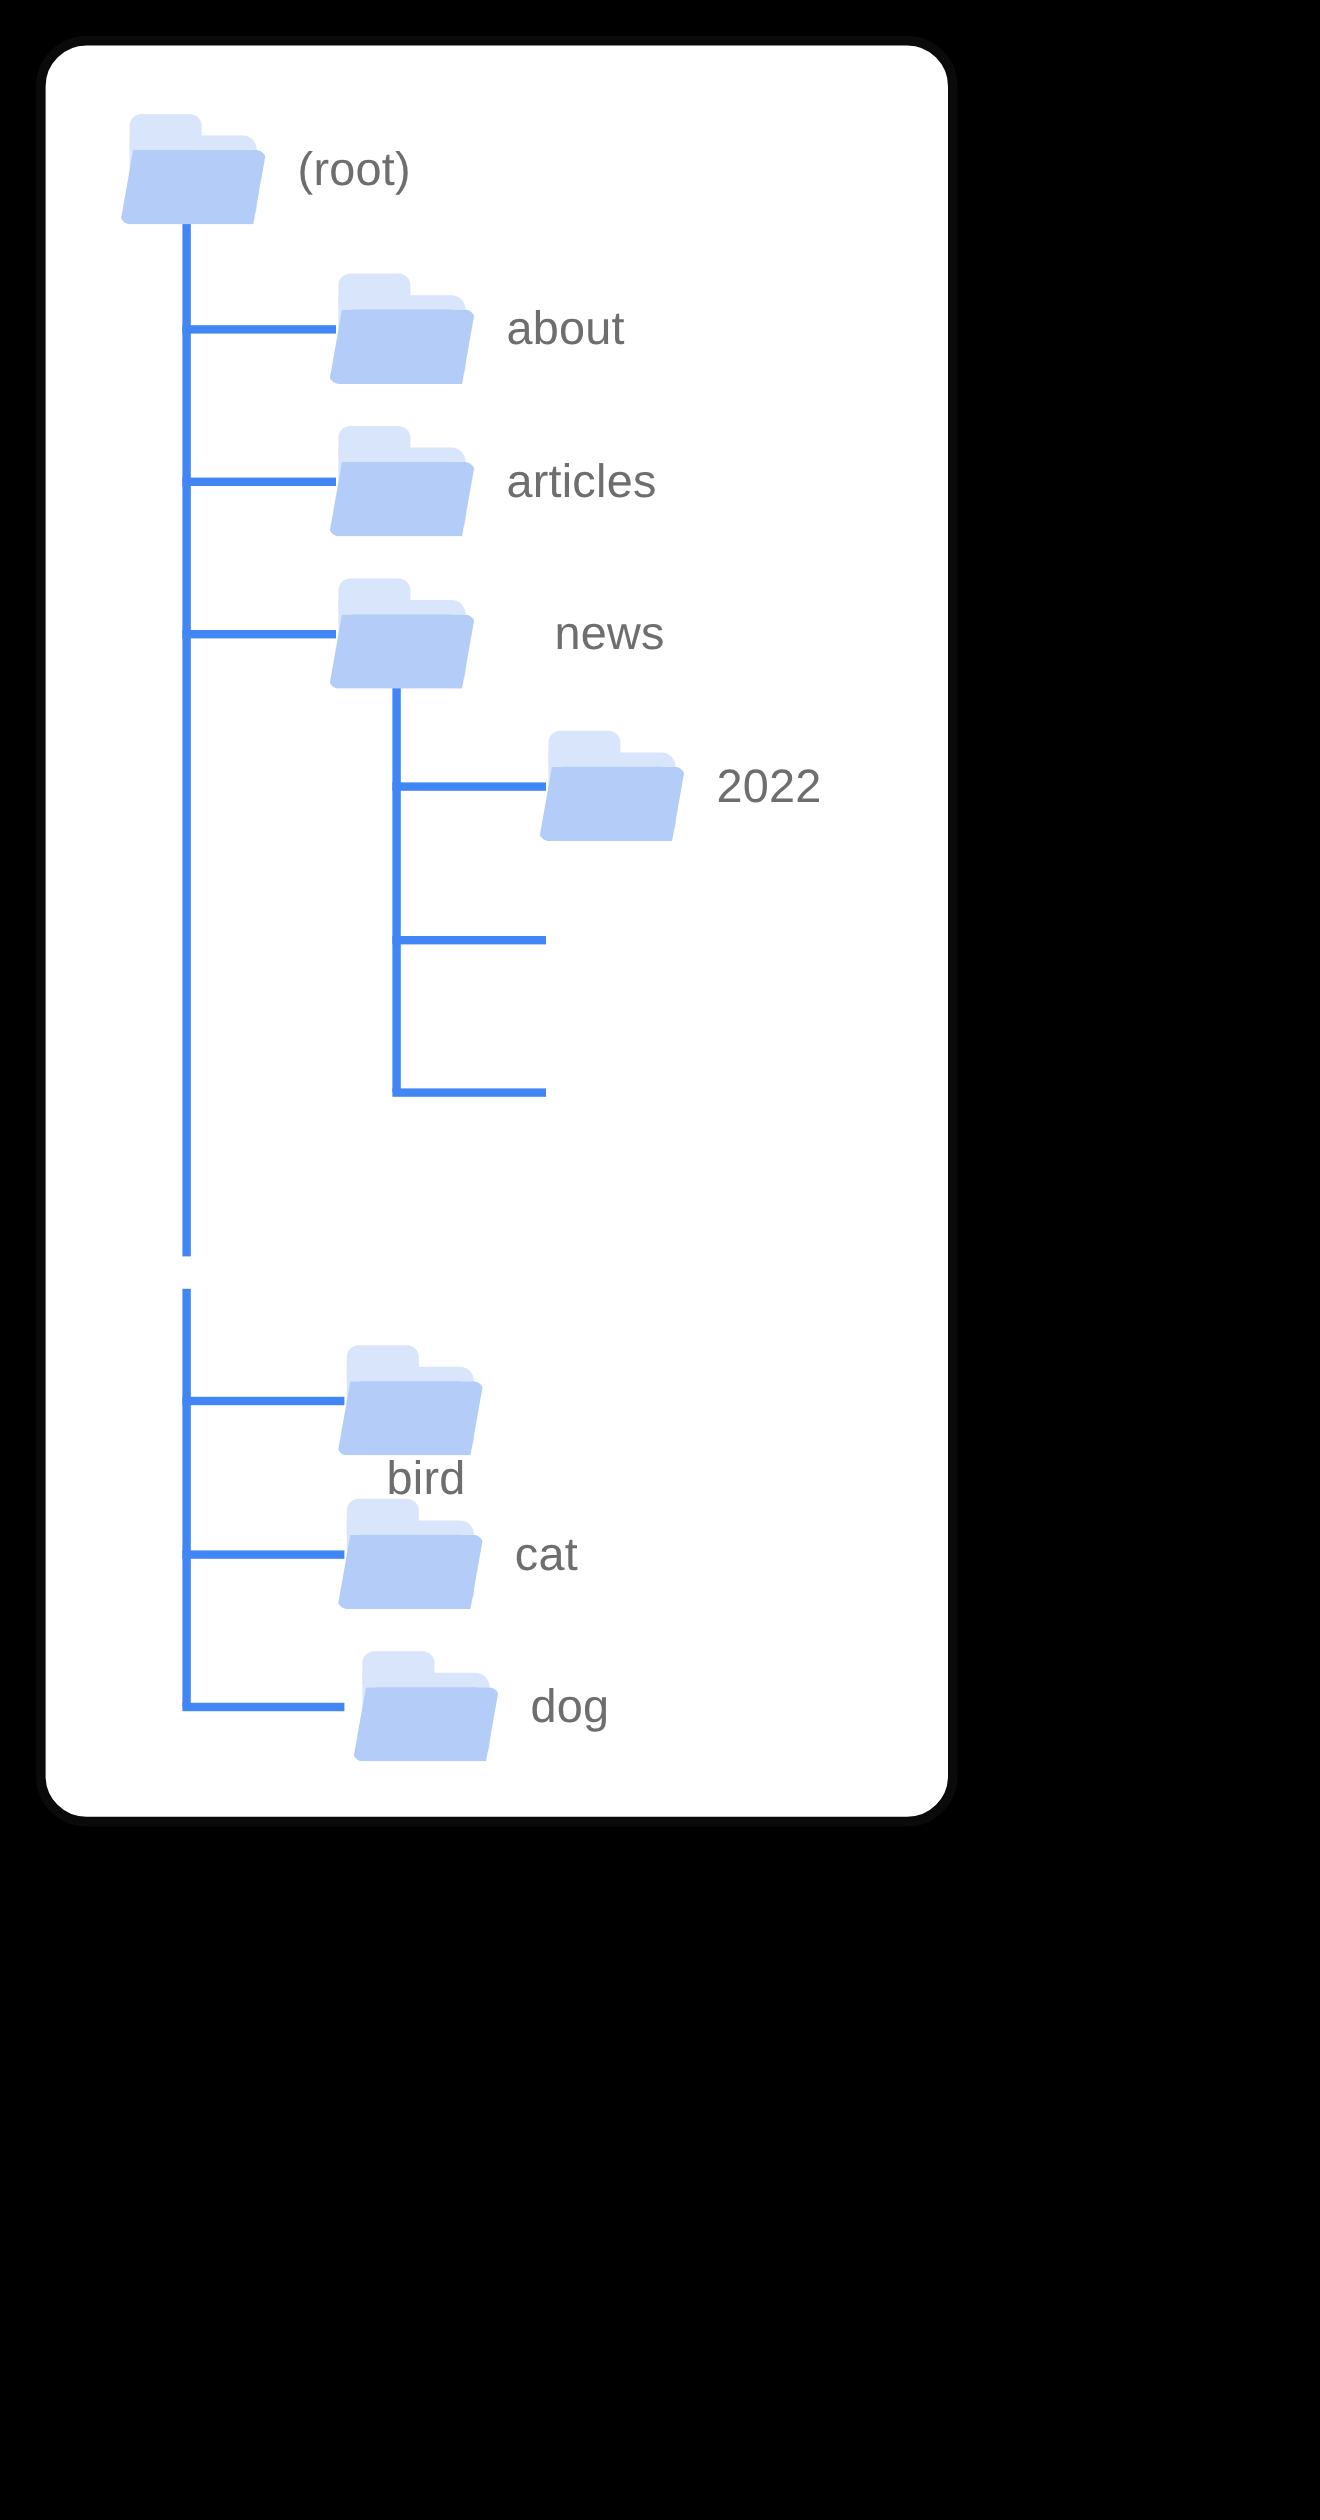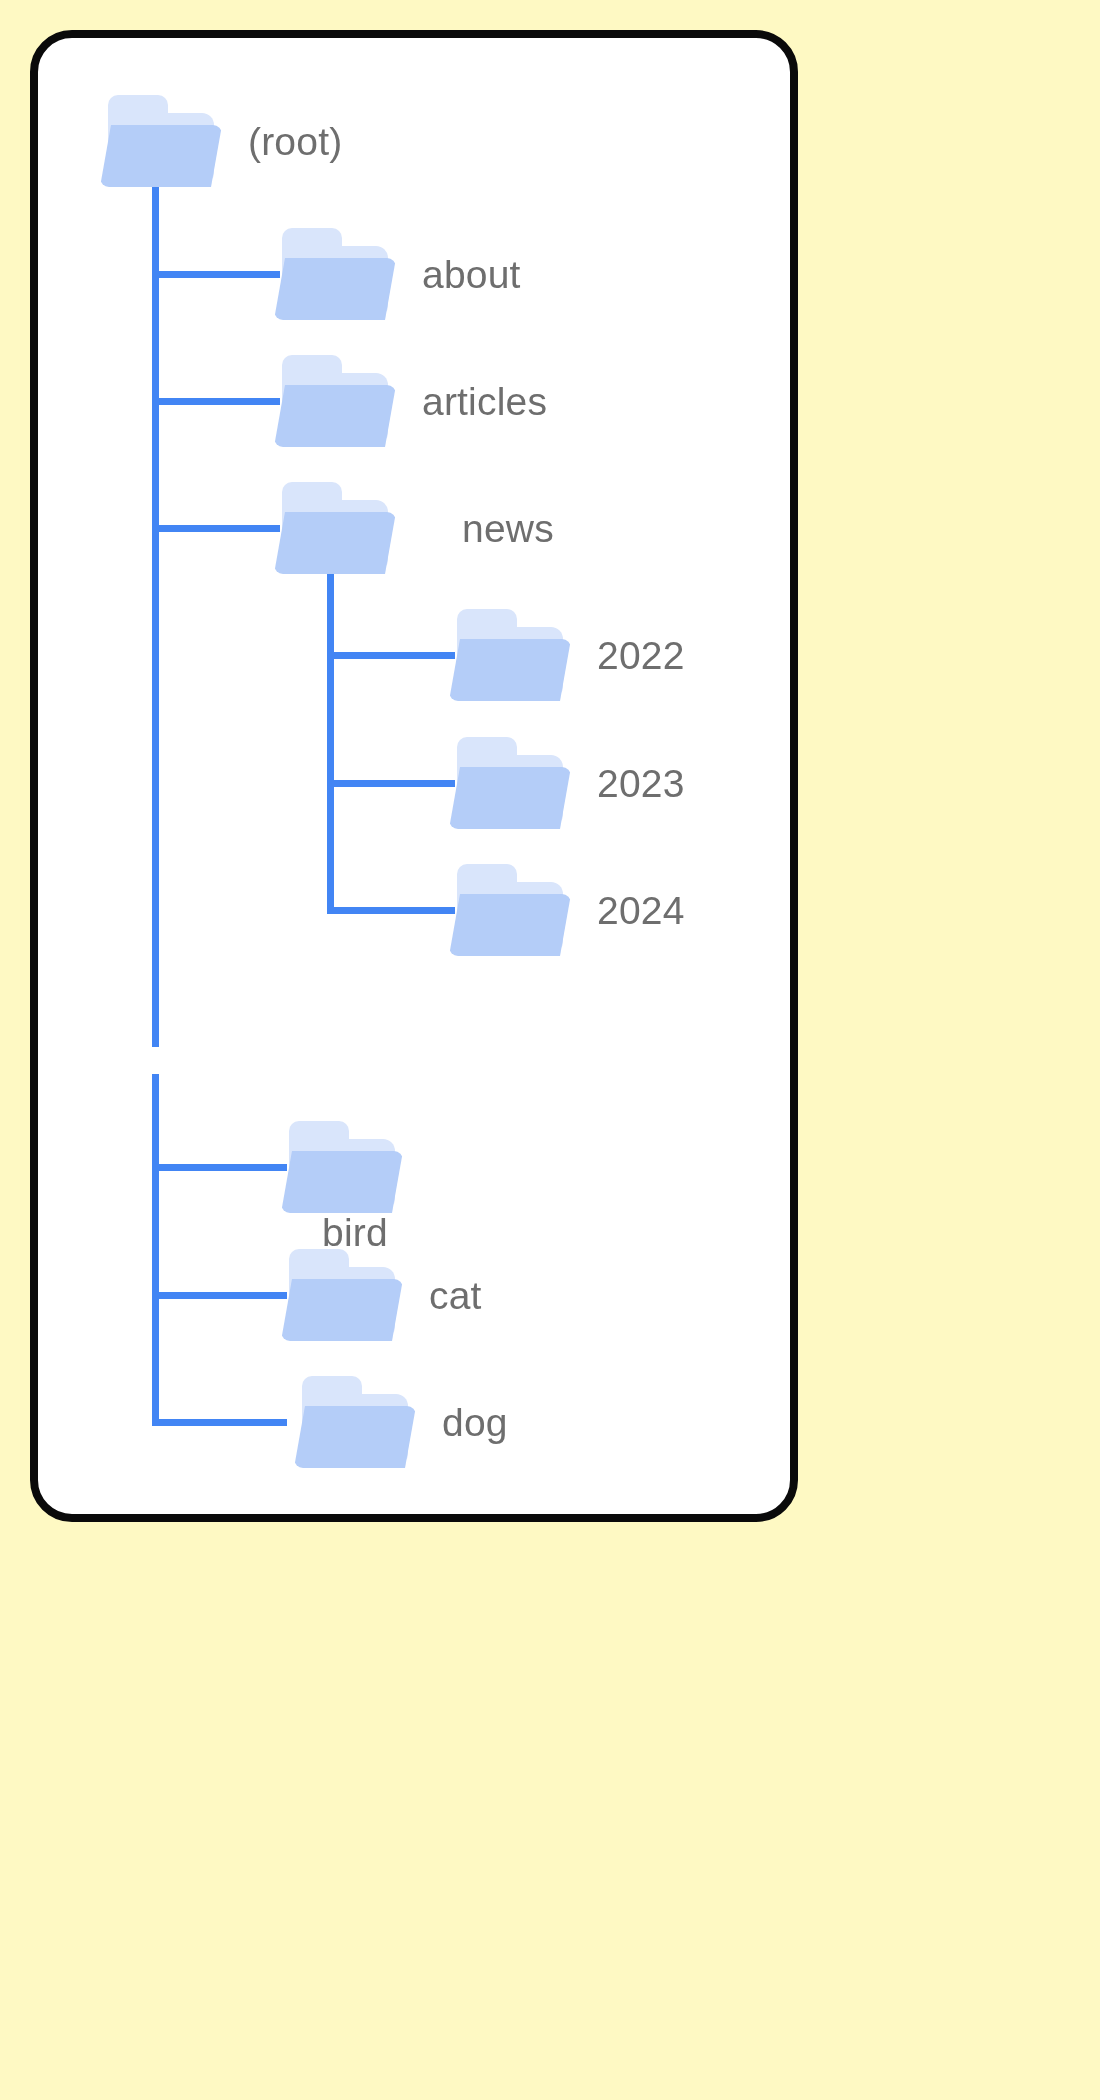--- a/index.html
+++ b/index.html
@@ -11,21 +11,21 @@
     width: 1100px;
     height: 2100px;
     font-family: "Liberation Sans", sans-serif;
     overflow: hidden;
   }
 
   #canvas {
     position: relative;
     width: 1100px;
     height: 2100px;
-    background: #fef9c3;
+    background: #000000;
   }
 
   
   #card {
     position: absolute;
     left: 30px;
     top: 30px;
     width: 768px;
     height: 1492px;
     box-sizing: border-box;
@@ -193,39 +193,21 @@
     <div class="node" style="left:449px; top:609px;">
       <div class="folder">
         <div class="tab"></div>
           <div class="back"></div>
         <div class="front-round"></div>
           <div class="front"></div>
       </div>
       <div class="label">2022</div>
     </div>
 
-    <div class="node" style="left:449px; top:737px;">
-      <div class="folder">
-        <div class="tab"></div>
-          <div class="back"></div>
-        <div class="front-round"></div>
-          <div class="front"></div>
-      </div>
-      <div class="label">2023</div>
-    </div>
-
-    <div class="node" style="left:449px; top:864px;">
-      <div class="folder">
-        <div class="tab"></div>
-          <div class="back"></div>
-        <div class="front-round"></div>
-          <div class="front"></div>
-      </div>
-      <div class="label">2024</div>
-    </div>
+
 
 
     <div class="node" style="left:281px; top:1121px;flex-direction:column;">
       <div class="folder">
         <div class="tab"></div>
           <div class="back"></div>
         <div class="front-round"></div>
           <div class="front"></div>
       </div>
       <div class="label">bird</div>

